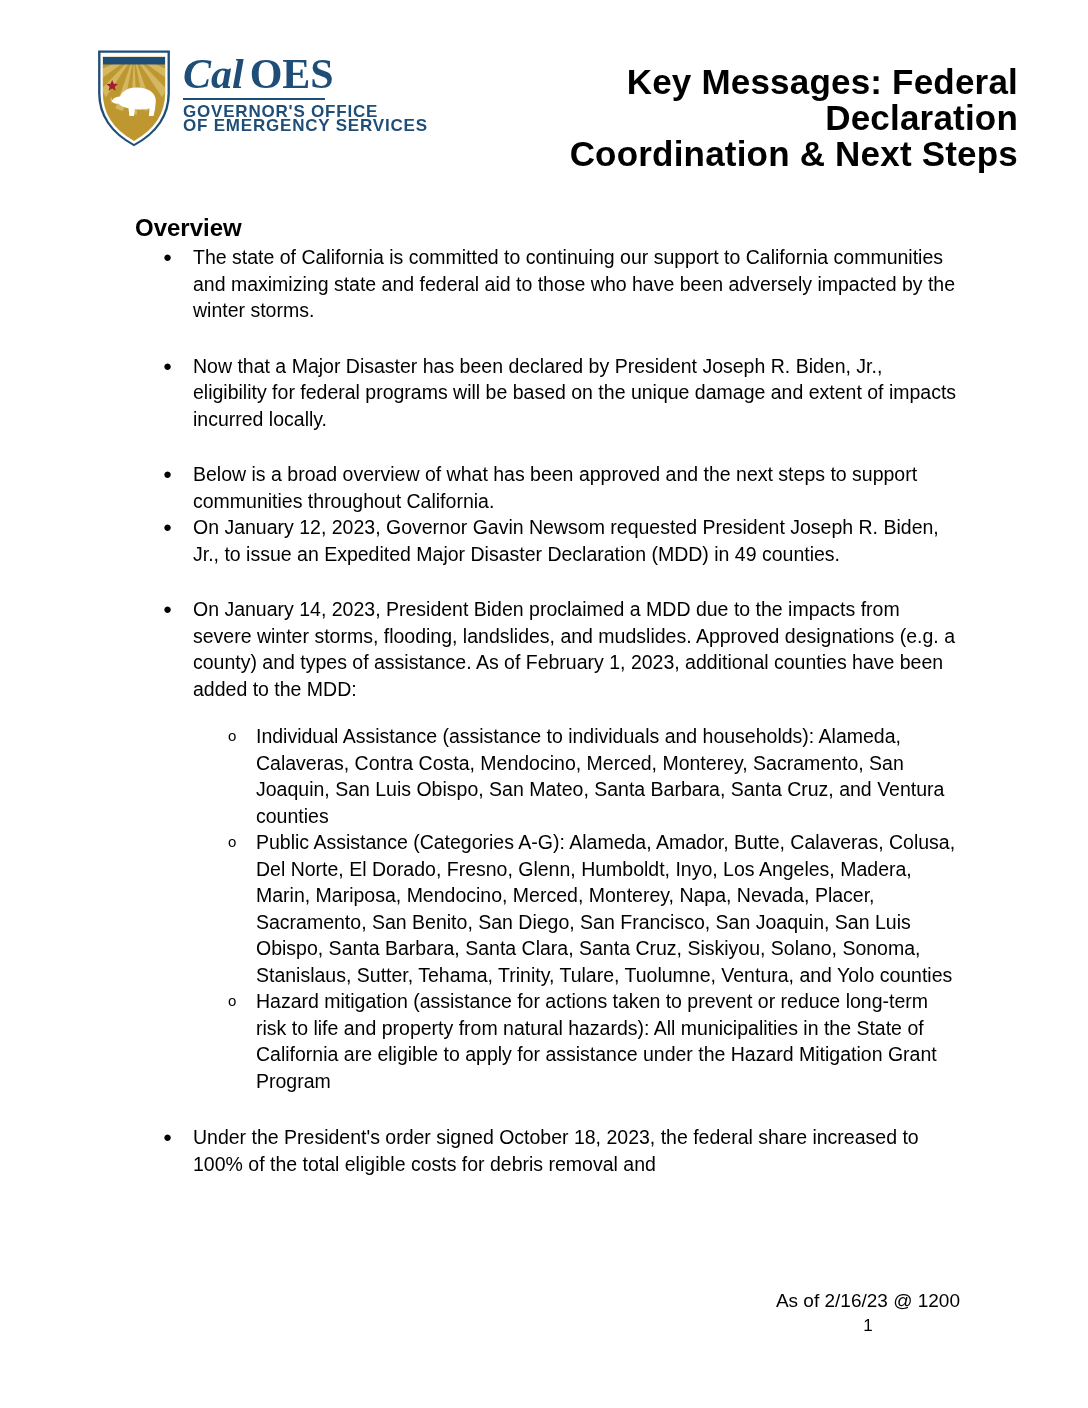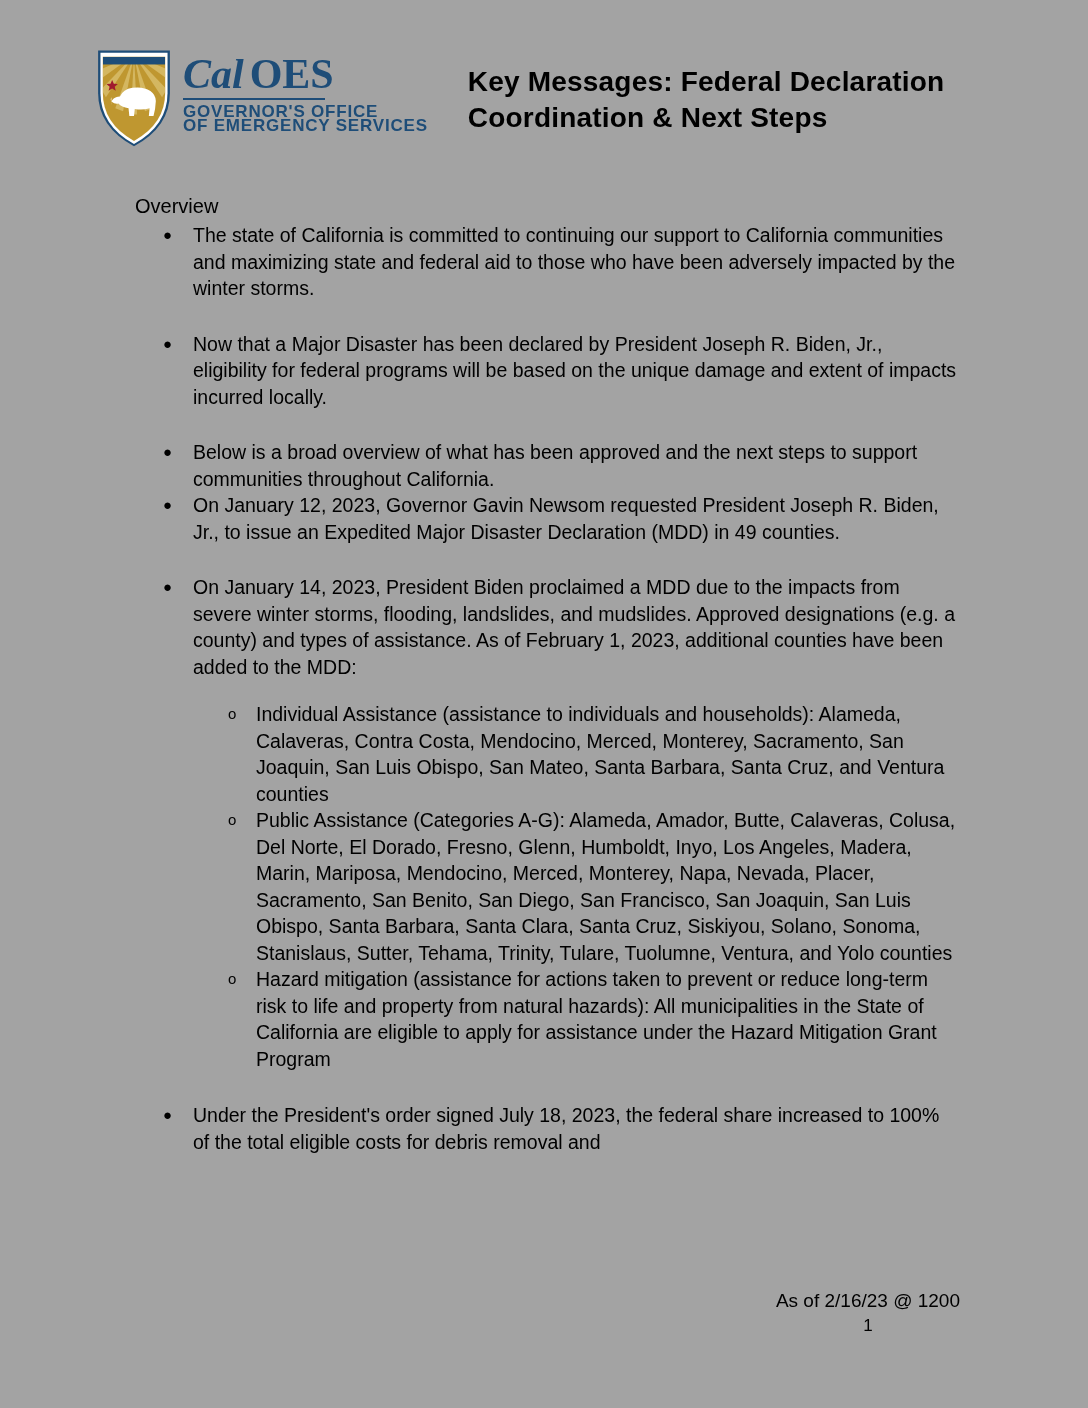--- a/index.html
+++ b/index.html
@@ -4,21 +4,21 @@
 <style>
   * { margin: 0; padding: 0; box-sizing: border-box; }
   html, body { background: #e8e8e8; }
   body { font-family: "Liberation Sans", sans-serif; }
 
   .page {
     position: relative;
     width: 1088px;
     height: 1408px;
     margin: 0 auto;
-    background: #a3a3a3;
+    background: #ffffff;
     color: #000000;
     overflow: hidden;
   }
 
   
   .doc-header {
     display: flex;
     align-items: flex-start;
     padding: 46px 70px 0 95px;
   }
@@ -47,35 +47,35 @@
   .logo-sub {
     color: #1e4d78;
     font-weight: bold;
     font-size: 17px;
     letter-spacing: 0.8px;
     line-height: 14px;
     white-space: nowrap;
   }
   .doc-title {
     flex: 1;
-    text-align: left;
-    font-weight: bold;
-    font-size: 28px;
+    text-align: right;
+    font-weight: bold;
+    font-size: 35px;
     line-height: 36px;
     padding-top: 18px;
     margin-left: 40px;
     letter-spacing: 0.2px;
   }
   .doc-title span { display: block; }
 
   
   .doc-body { padding: 0 128px; }
   .section-heading {
-    font-size: 20px;
-    font-weight: normal;
+    font-size: 24px;
+    font-weight: bold;
     line-height: 24px;
   }
   .h-overview { margin: 44px 0 4px 7px; }
   .h-mdd { margin: 32px 0 30px 0; }
 
   ul.bullets { list-style: none; }
   ul.bullets li {
     display: flex;
     font-size: 19.5px;
     line-height: 26.5px;
@@ -213,21 +213,21 @@
       </li>
       <li>
         <span class="marker">o</span>
         <span class="btext">Hazard mitigation (assistance for actions taken to prevent or reduce long-term risk to life and property from natural hazards): All municipalities in the State of California are eligible to apply for assistance under the Hazard Mitigation Grant Program</span>
       </li>
     </ul>
 
     <ul class="bullets level1 closing-list">
       <li>
         <span class="marker">●</span>
-        <span class="btext">Under the President's order signed July 18, 2023, the federal share increased to 100% of the total eligible costs for debris removal and</span>
+        <span class="btext">Under the President's order signed October 18, 2023, the federal share increased to 100% of the total eligible costs for debris removal and</span>
       </li>
     </ul>
 
   </main>
 
   <footer class="doc-footer">
     <div>As of 2/16/23 @ 1200</div>
     <div class="page-number">1</div>
   </footer>
 

